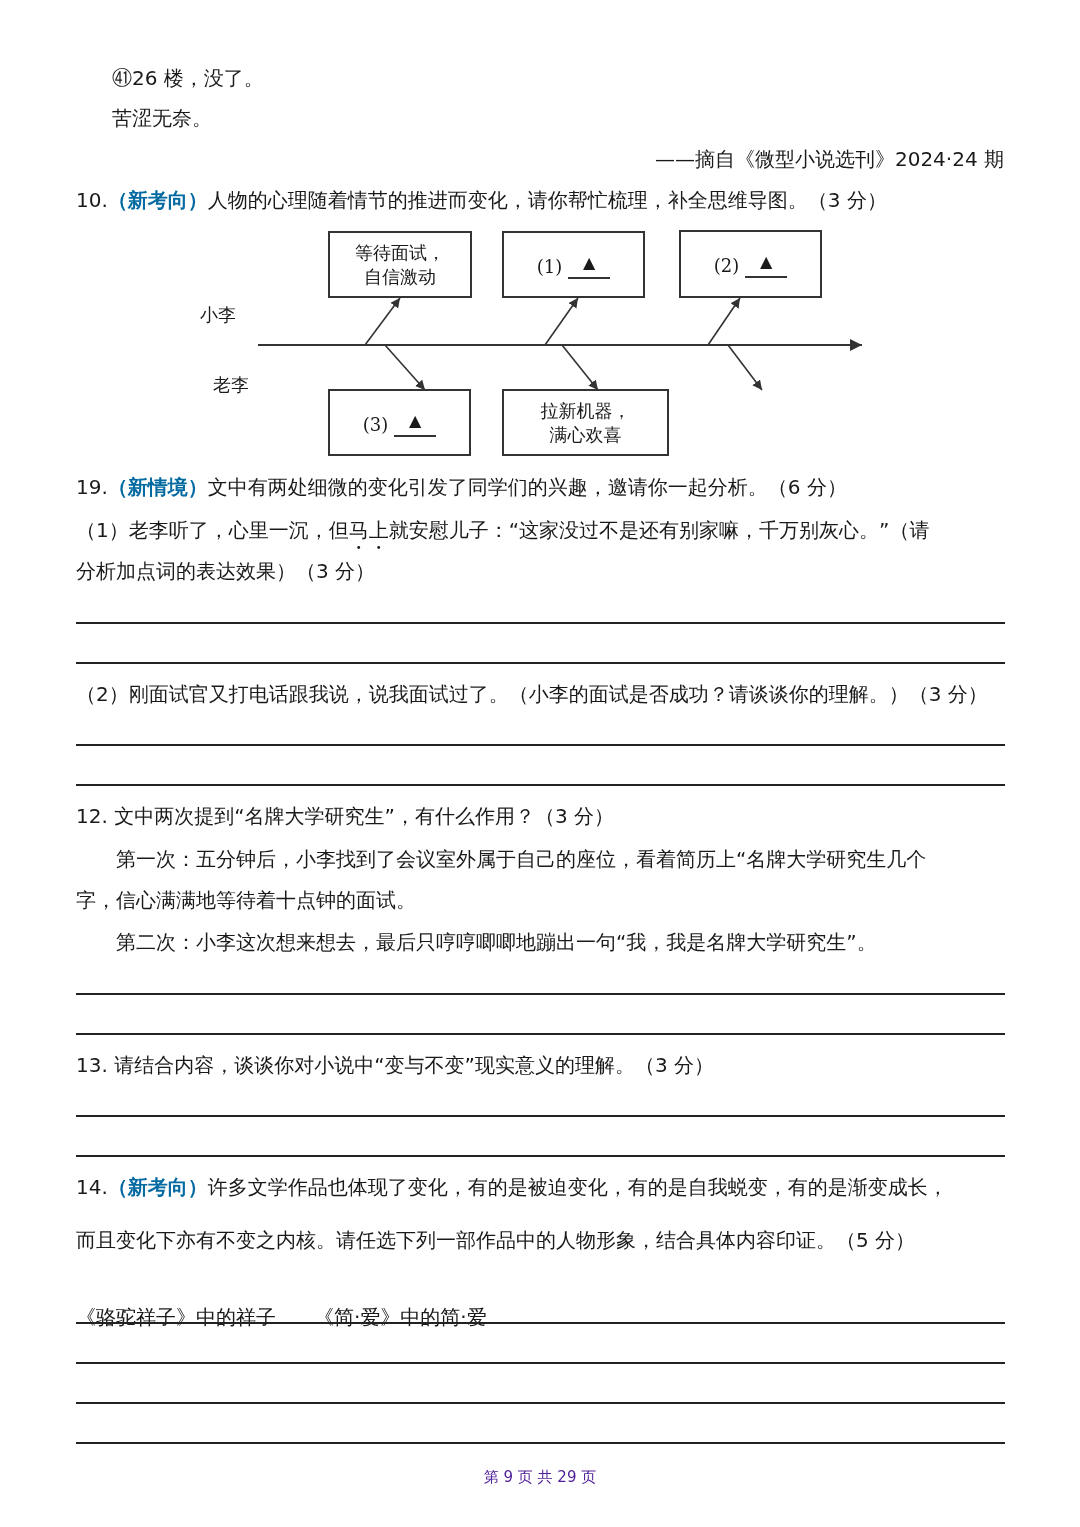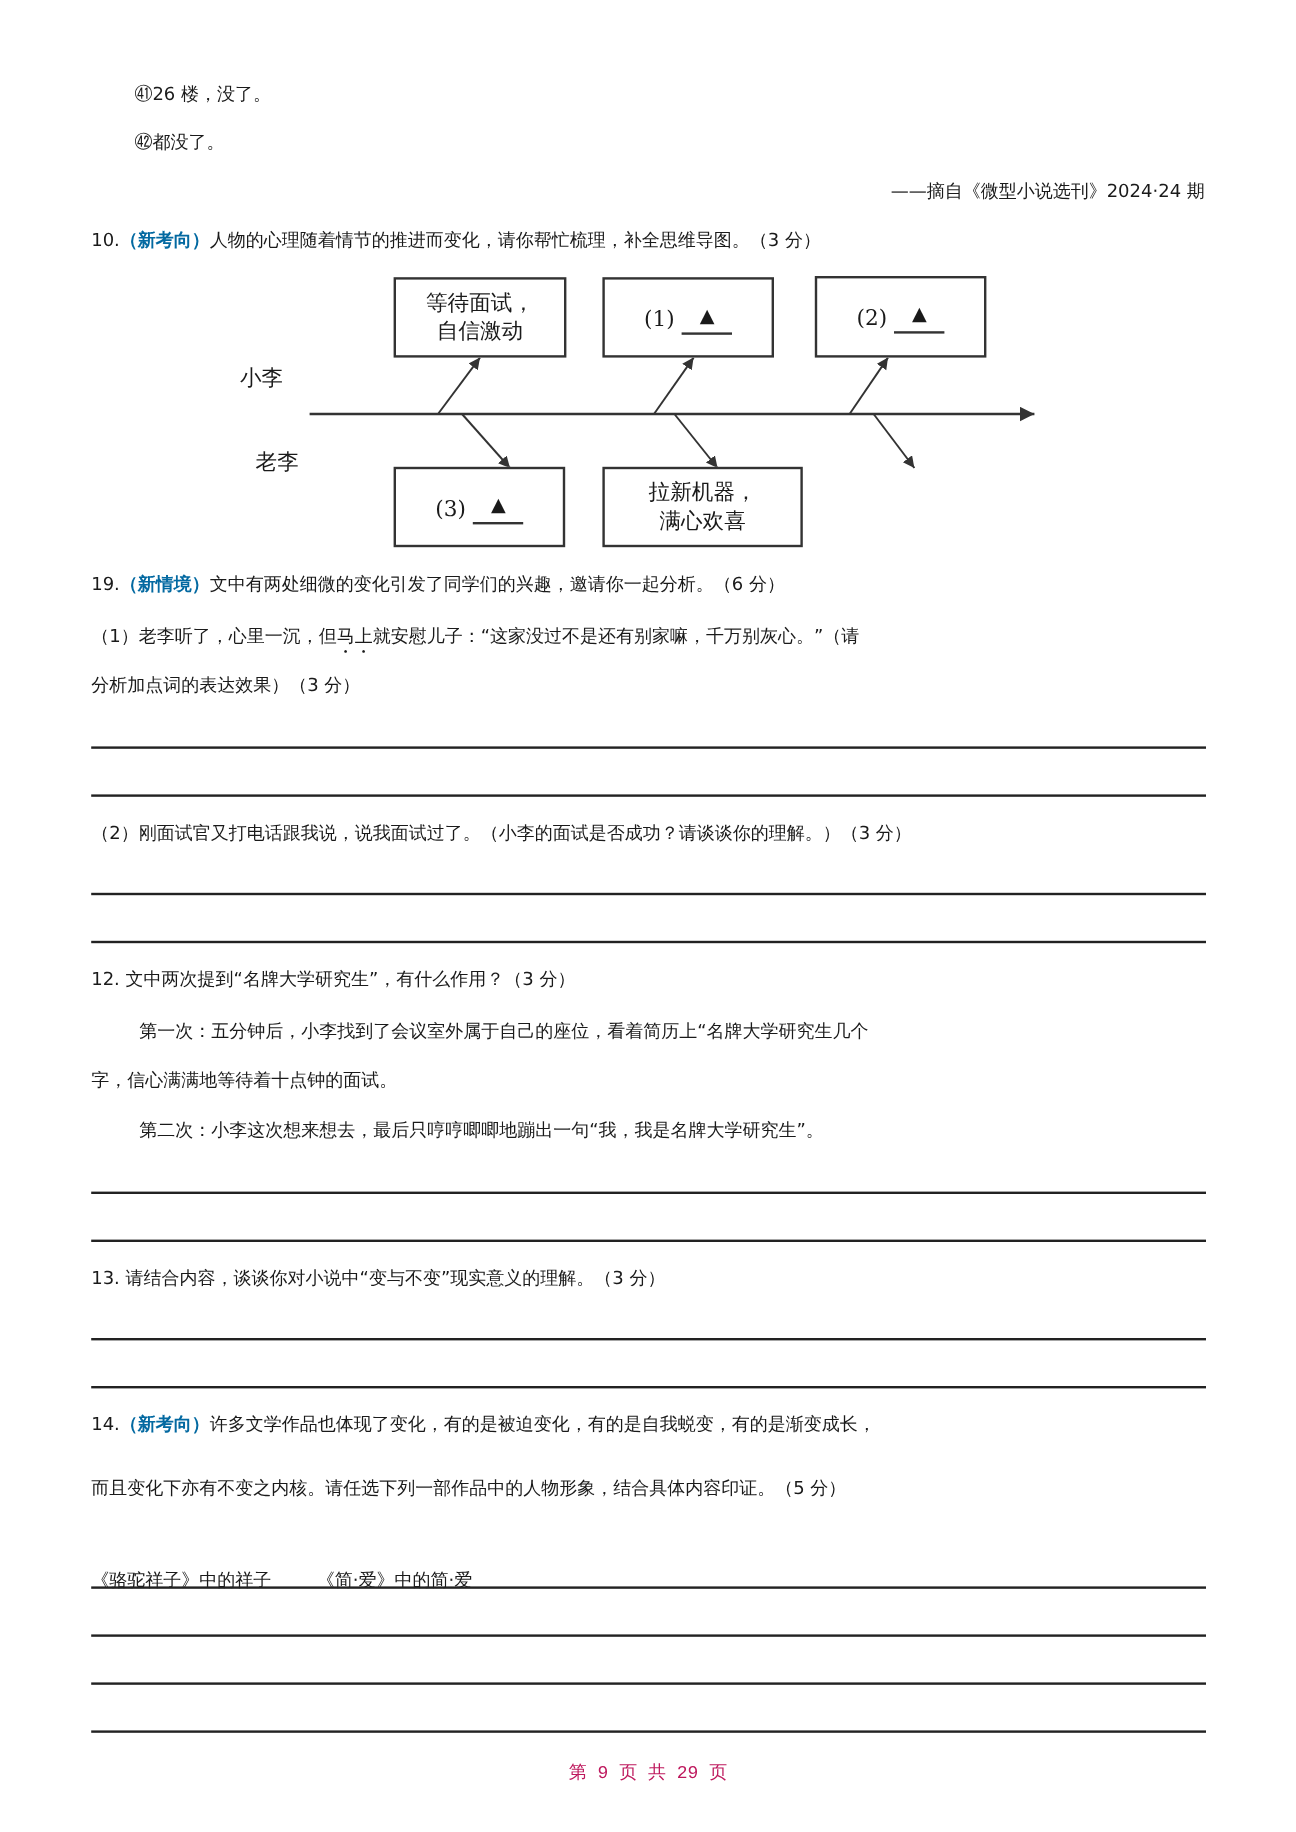--- a/index.html
+++ b/index.html
@@ -2,41 +2,41 @@
 <html><head>
 <meta charset="utf-8">
 <style>
   html, body { margin: 0; padding: 0; background: #ffffff; }
   body {
     width: 1080px; height: 1527px; position: relative; overflow: hidden;
     font-family: "DejaVu Sans", "Liberation Sans", sans-serif;
     color: #1a1a1a;
   }
   .abs { position: absolute; }
-  .line-text { font-size: 15px; line-height: 28px; white-space: nowrap; }
+  .line-text { font-size: 20px; line-height: 28px; white-space: nowrap; }
   .red { color: #0369a1; font-weight: bold; }
   .rule { position: absolute; left: 76px; width: 929px; height: 2px; background: #222; }
   .box {
     position: absolute; border: 2px solid #333; background: #fff;
     box-sizing: border-box; font-size: 18px; line-height: 24px;
     display: flex; align-items: center; justify-content: center; text-align: center;
     font-family: "DejaVu Serif", "Liberation Serif", serif;
   }
   .blank { display: inline-flex; align-items: flex-end; gap: 6px; }
   .blank .tri { font-size: 16px; }
   .blank .ul { display: inline-block; width: 42px; border-bottom: 2px solid #333; height: 18px; }
   .side-label { font-size: 18px; font-family: "DejaVu Serif", "Liberation Serif", serif; }
   .dotted { text-emphasis: dot; -webkit-text-emphasis: dot; text-emphasis-position: under; -webkit-text-emphasis-position: under; }
-  .footer { position: absolute; top: 1468px; left: 0; width: 1080px; text-align: center; font-size: 15px; color: #be185d; font-family: Liberation Mono, monospace; }
+  .footer { position: absolute; top: 1468px; left: 0; width: 1080px; text-align: center; font-size: 15px; color: #4c1d95; }
 </style>
 </head>
 <body>
 
 <div class="abs line-text" style="left:112px;top:64px;">㊶26 楼，没了。</div>
-<div class="abs line-text" style="left:112px;top:104px;">㊷都没了。</div>
+<div class="abs line-text" style="left:112px;top:104px;">苦涩无奈。</div>
 <div class="abs line-text" style="right:76px;top:145px;">——摘自《微型小说选刊》2024·24 期</div>
 
 <div class="abs line-text" style="left:76px;top:186px;">
   <span>10.</span><span class="red">（新考向）</span><span>人物的心理随着情节的推进而变化，请你帮忙梳理，补全思维导图。（3 分）</span>
 </div>
 
 <div class="abs" style="left:200px;top:225px;width:680px;height:240px;">
   <svg width="680" height="240" style="position:absolute;left:0;top:0;">
     <defs>
       <marker id="ah" markerWidth="8" markerHeight="8" refX="6" refY="3" orient="auto">

